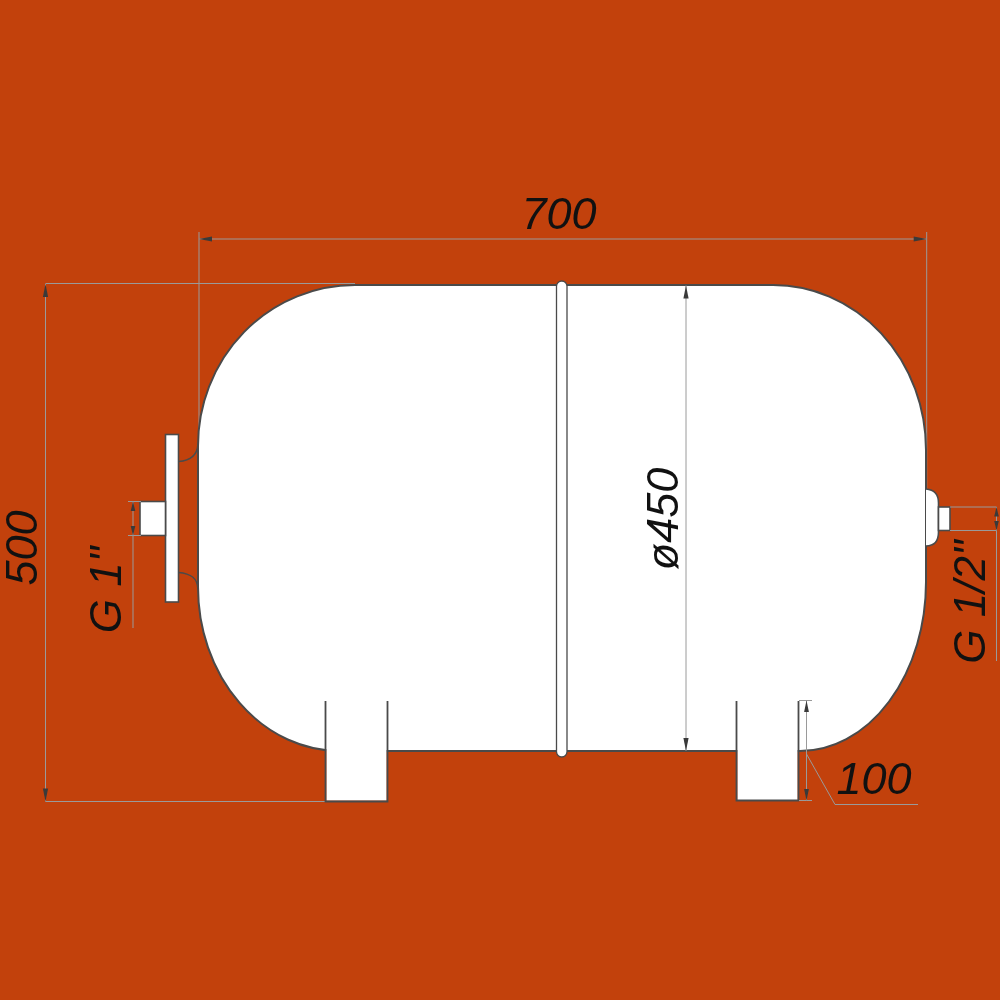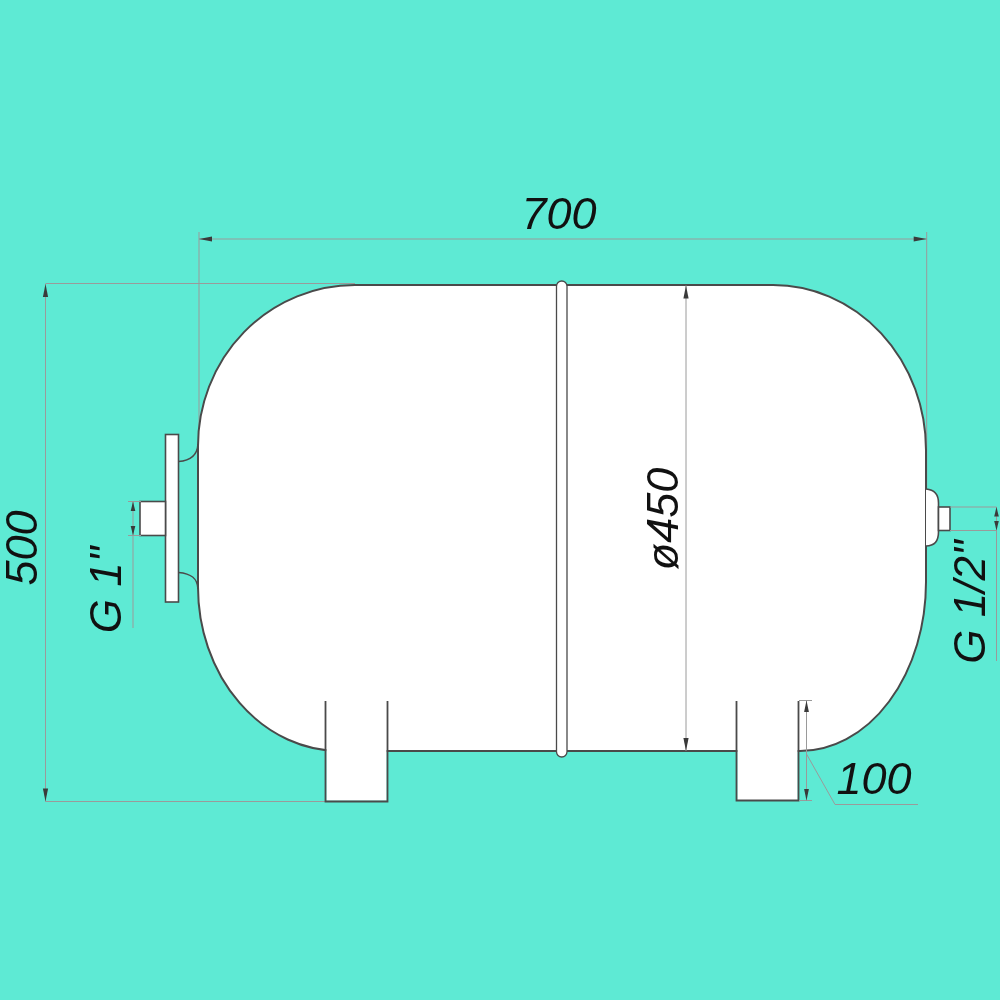--- a/index.html
+++ b/index.html
@@ -4,21 +4,21 @@
 <style>
   html, body {
     margin: 0;
     padding: 0;
     background: #ffffff;
   }
   #canvas {
     position: relative;
     width: 1000px;
     height: 1000px;
-    background: #5eead4;
+    background: #c2410c;
     overflow: hidden;
   }
   svg { display: block; }
   .outline {
     fill: #ffffff;
     stroke: #4a4a4a;
     stroke-width: 2;
   }
   .outline-thin {
     fill: #ffffff;

